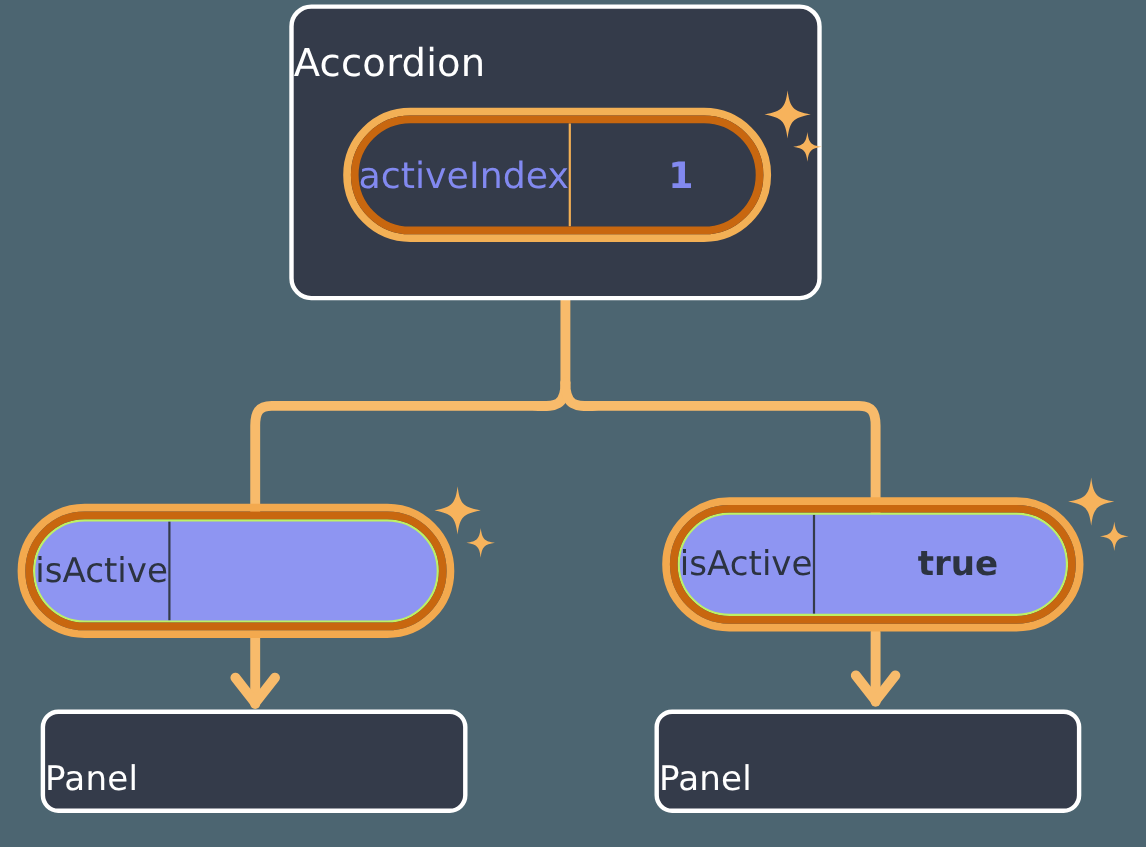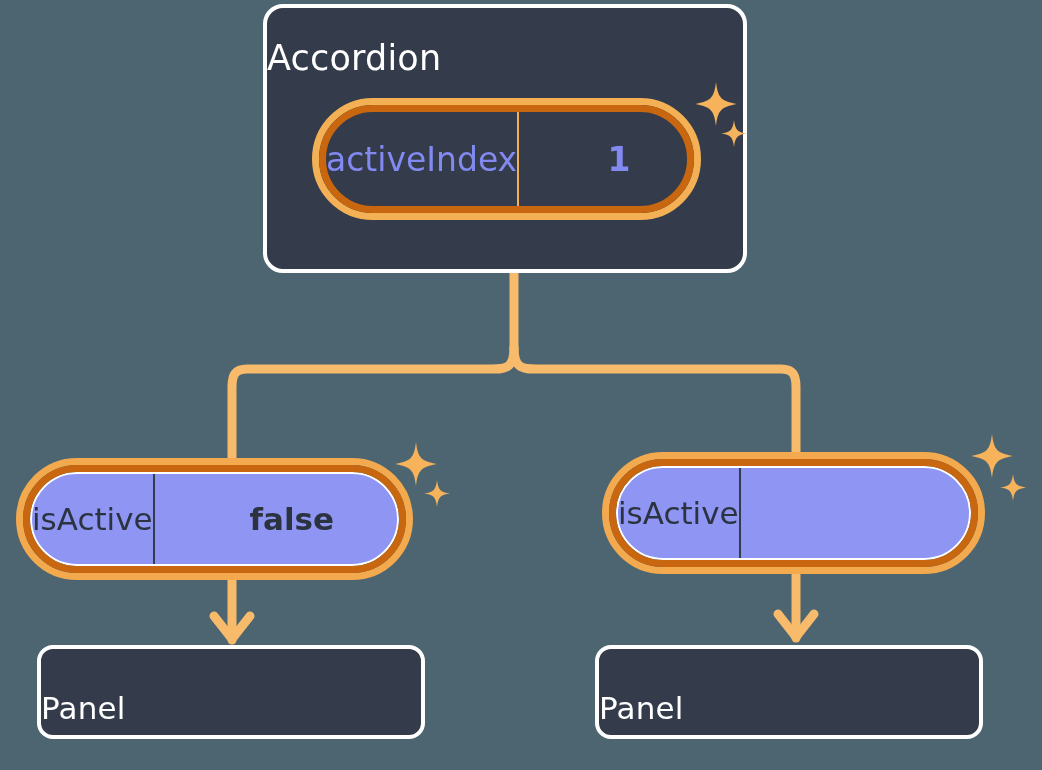--- a/index.html
+++ b/index.html
@@ -126,21 +126,21 @@
     font-size: 33px;
     font-weight: 700;
   }
 
   
   .pill-purple {
     height: 122px;
   }
   .pill-purple .pill-inner {
     background: #8e95f2;
-    border: 2px solid #ffffff;
+    border: 2px solid #bef264;
   }
   .pill-purple .pill-key {
     color: #2c3340;
     font-size: 31px;
     font-weight: 400;
     border-right: 2px solid #343b4a;
   }
   .pill-purple .pill-val {
     color: #2c3340;
     font-size: 31px;
@@ -216,38 +216,38 @@
   <div class="sparkle-group" id="sparkle-accordion">
     <svg width="62" height="72" viewBox="0 0 62 72">
       <path fill="#f7b35c" d="M26 0 C28 16, 31 19, 47 22 C31 25, 28 28, 26 44 C24 28, 21 25, 5 22 C21 19, 24 16, 26 0 Z"></path>
       <path fill="#f7b35c" d="M44 38 C45.3 48, 47.2 50, 57 51.5 C47.2 53, 45.3 55, 44 65 C42.7 55, 40.8 53, 31 51.5 C40.8 50, 42.7 48, 44 38 Z"></path>
     </svg>
   </div>
 
   <div class="pill pill-purple" id="pill-isactive-left">
     <div class="pill-inner">
       <div class="pill-key">isActive</div>
-      <div class="pill-val">false</div>
     </div>
   </div>
 
   <div class="sparkle-group" id="sparkle-left">
     <svg width="62" height="72" viewBox="0 0 62 72">
       <path fill="#f7b35c" d="M24 2 C26 18, 29 21, 45 24 C29 27, 26 30, 24 46 C22 30, 19 27, 3 24 C19 21, 22 18, 24 2 Z"></path>
       <path fill="#f7b35c" d="M45 40 C46.3 50, 48.2 52, 58 53.5 C48.2 55, 46.3 57, 45 67 C43.7 57, 41.8 55, 32 53.5 C41.8 52, 43.7 50, 45 40 Z"></path>
     </svg>
   </div>
 
   <div class="card panel-card" id="panel-left">
     <div class="card-title">Panel</div>
   </div>
 
   <div class="pill pill-purple" id="pill-isactive-right">
     <div class="pill-inner">
       <div class="pill-key">isActive</div>
+      <div class="pill-val">true</div>
     </div>
   </div>
 
   <div class="sparkle-group" id="sparkle-right">
     <svg width="62" height="72" viewBox="0 0 62 72">
       <path fill="#f7b35c" d="M24 4 C26 20, 29 23, 45 26 C29 29, 26 32, 24 48 C22 32, 19 29, 3 26 C19 23, 22 20, 24 4 Z"></path>
       <path fill="#f7b35c" d="M45 44 C46.3 54, 48.2 56, 58 57.5 C48.2 59, 46.3 61, 45 71 C43.7 61, 41.8 59, 32 57.5 C41.8 56, 43.7 54, 45 44 Z"></path>
     </svg>
   </div>
 

